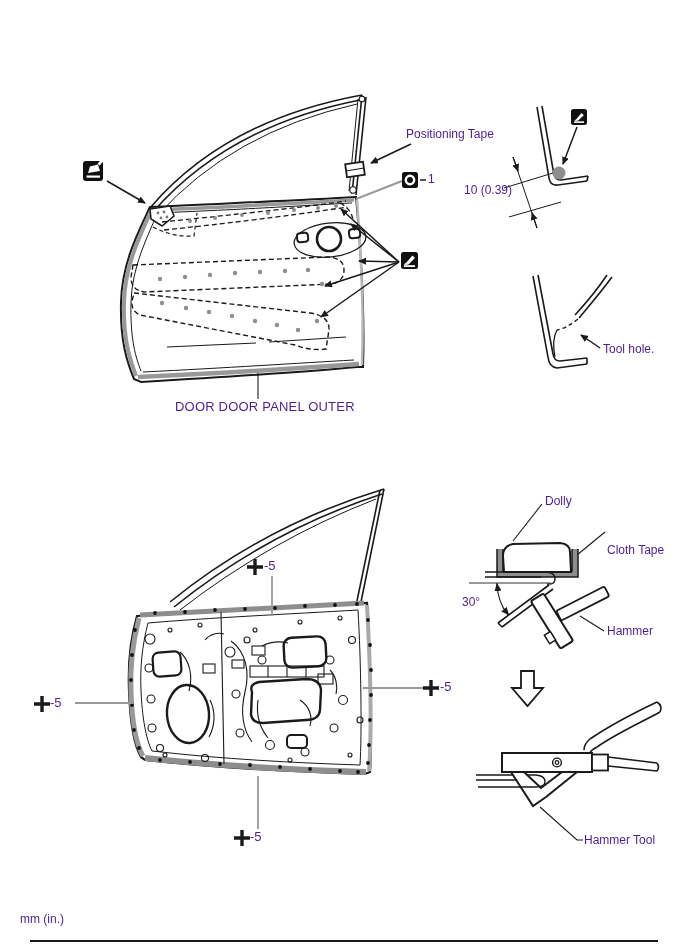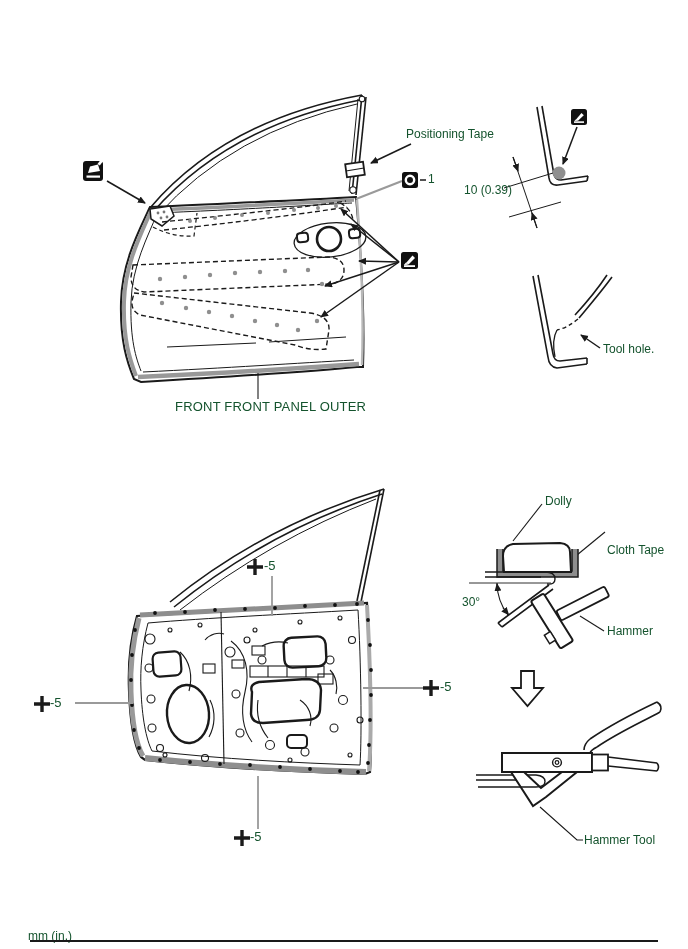--- a/index.html
+++ b/index.html
@@ -1,19 +1,19 @@
 <!DOCTYPE html>
 <html><head>
 <meta charset="utf-8">
 <style>
   html,body{margin:0;padding:0;background:#fff;}
   .stage{position:relative;width:688px;height:949px;background:#ffffff;overflow:hidden;
          font-family:"Liberation Sans",sans-serif;color:#1a1a1a;}
   .stage svg{position:absolute;left:0;top:0;}
-  .lbl{position:absolute;font-size:12px;line-height:1.15;white-space:nowrap;color:#14532d;}
+  .lbl{position:absolute;font-size:12px;line-height:1.15;white-space:nowrap;color:#4c1d95;}
   .lbl13{font-size:13px;}
   .caption{font-size:13px;letter-spacing:.2px;}
   .rule{position:absolute;background:#1a1a1a;}
 </style>
 </head>
 <body>
 
 <div class="stage">
 
 <svg width="688" height="949" viewBox="0 0 688 949">
@@ -337,30 +337,30 @@
       <path d="M608,757 L657,763 M608,766 L657,771 M657,763 Q660,767 657,771"></path>
     </g>
     <path d="M540,807 L577,840 L583,840" stroke-width="1.1"></path>
   </g>
 </svg>
 
 <span class="lbl" style="left:406px;top:128px;">Positioning Tape</span>
 <span class="lbl" style="left:428px;top:173px;">1</span>
 <span class="lbl" style="left:464px;top:184px;">10 (0.39)</span>
 <span class="lbl" style="left:603px;top:343px;">Tool hole.</span>
-<span class="lbl caption" style="left:175px;top:400px;">FRONT FRONT PANEL OUTER</span>
+<span class="lbl caption" style="left:175px;top:400px;">DOOR DOOR PANEL OUTER</span>
 
 <span class="lbl lbl13" style="left:264px;top:559px;">-5</span>
 <span class="lbl lbl13" style="left:440px;top:680px;">-5</span>
 <span class="lbl lbl13" style="left:50px;top:696px;">-5</span>
 <span class="lbl lbl13" style="left:250px;top:830px;">-5</span>
 
 <span class="lbl" style="left:545px;top:495px;">Dolly</span>
 <span class="lbl" style="left:607px;top:524px;margin-top:20px;">Cloth Tape</span>
 <span class="lbl" style="left:462px;top:596px;">30°</span>
 <span class="lbl" style="left:607px;top:625px;">Hammer</span>
 <span class="lbl" style="left:584px;top:834px;">Hammer Tool</span>
 
-<span class="lbl" style="left:28px;top:913px;margin-top:17px;">mm (in.)</span>
+<span class="lbl" style="left:20px;top:913px;">mm (in.)</span>
 
 <div class="rule" style="left:30px;top:940px;width:628px;height:2px;"></div>
 
 </div>
 
 </body></html>

